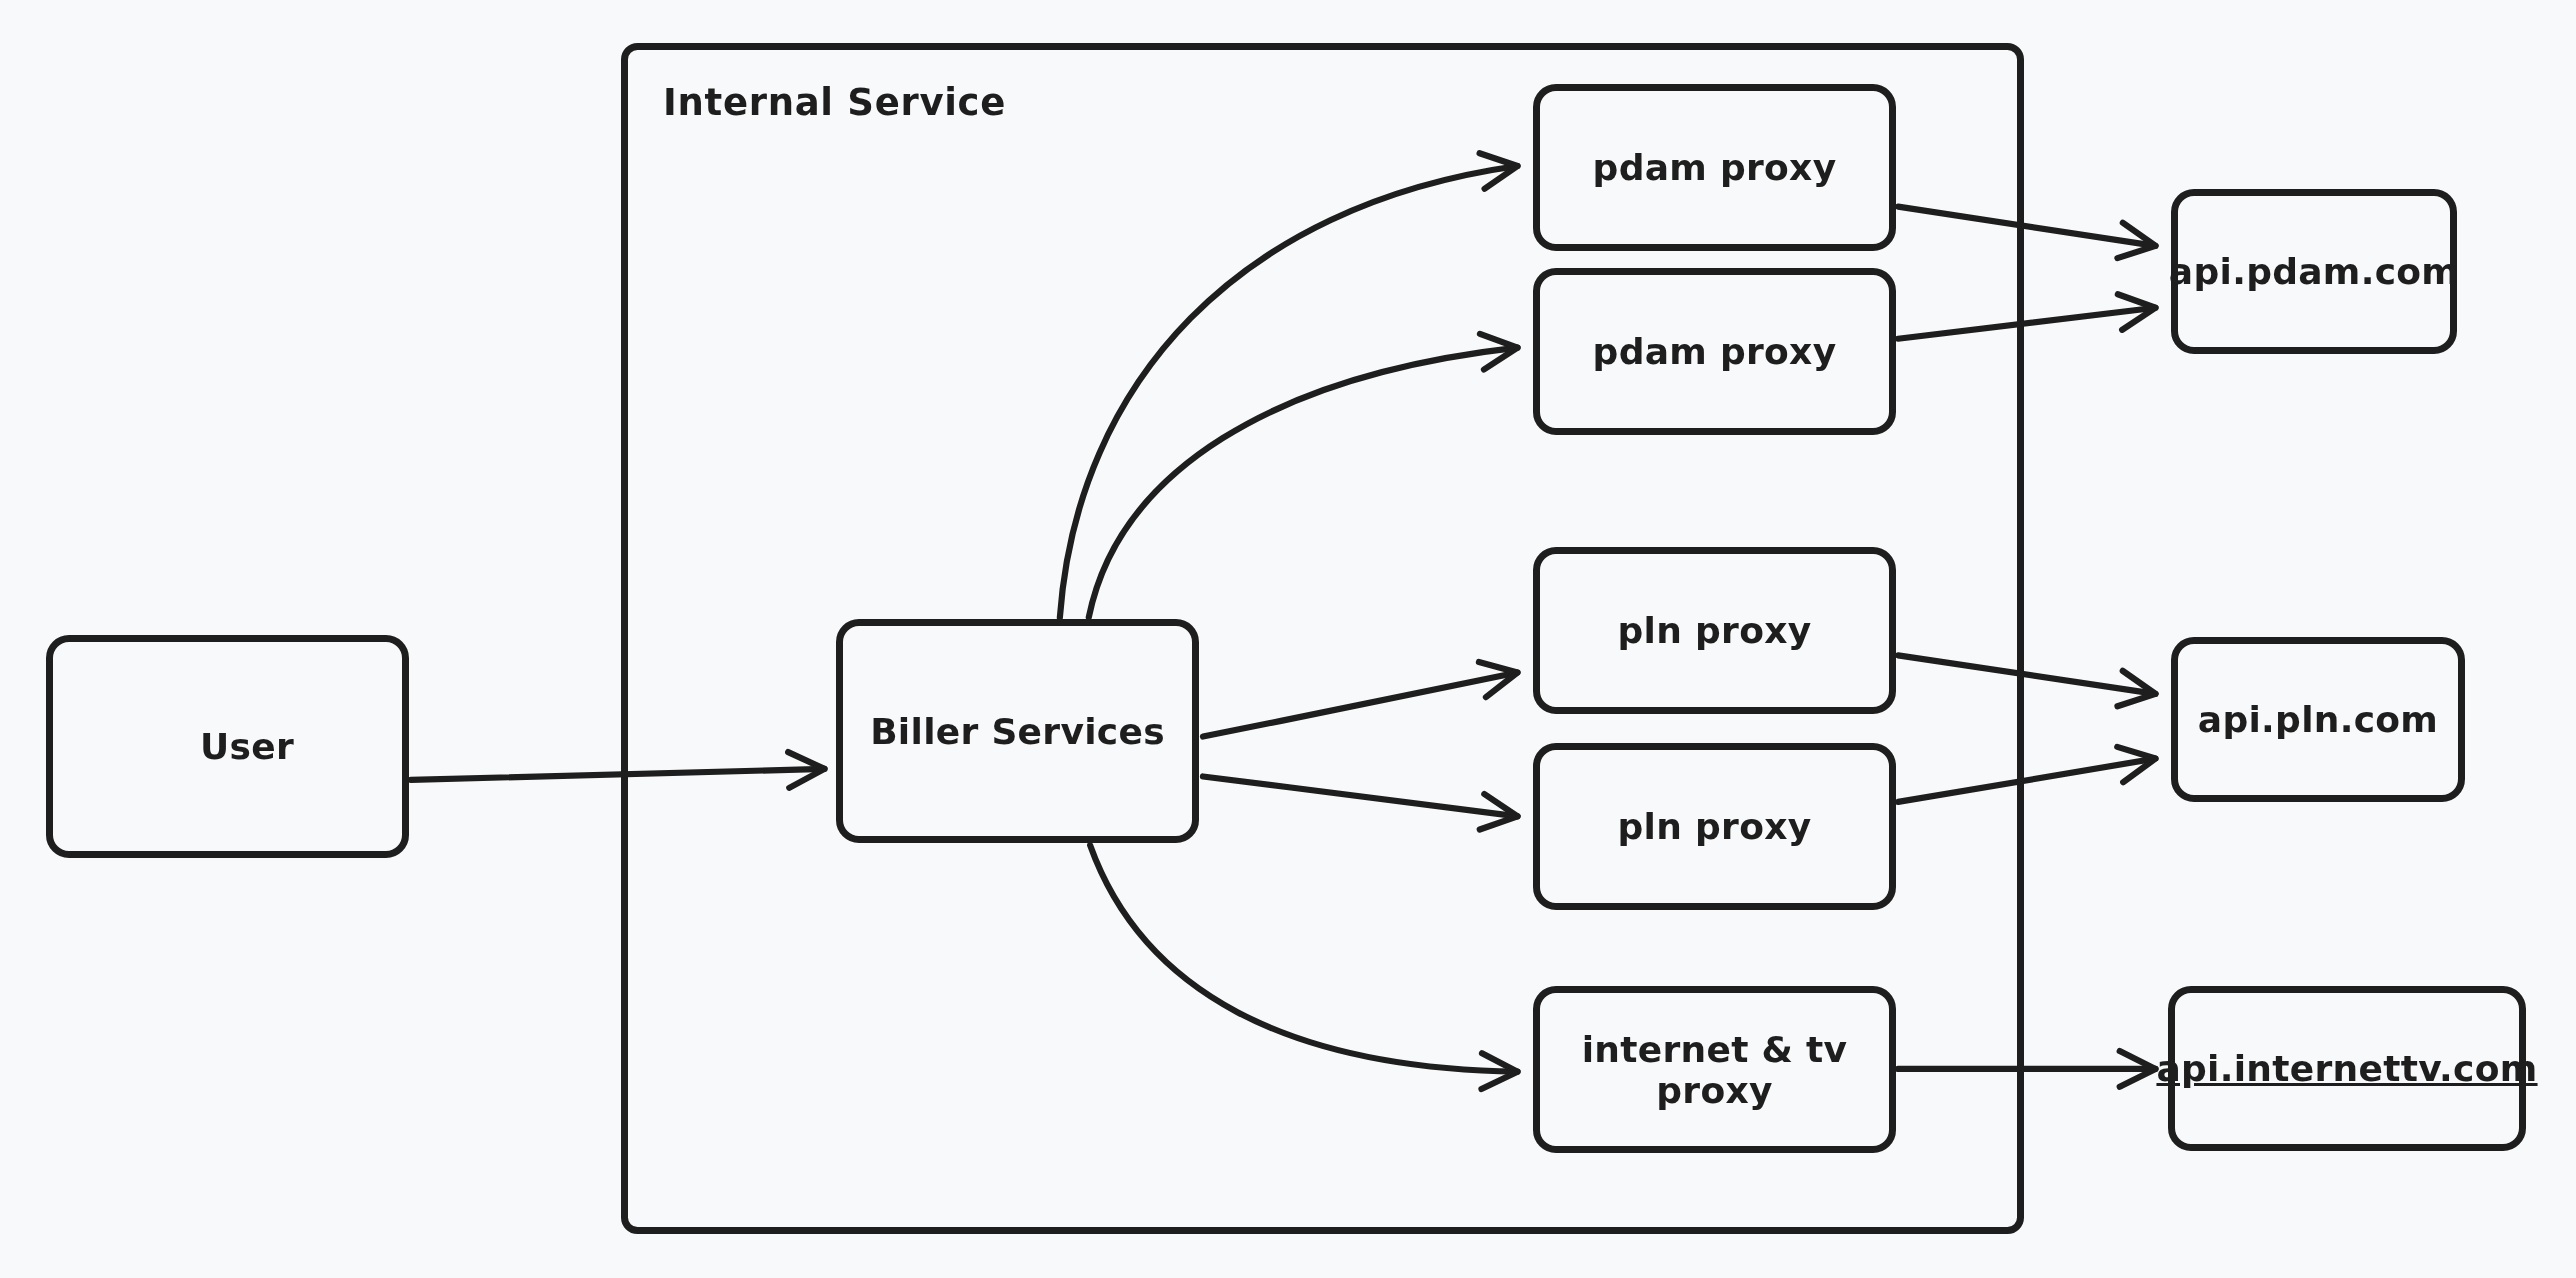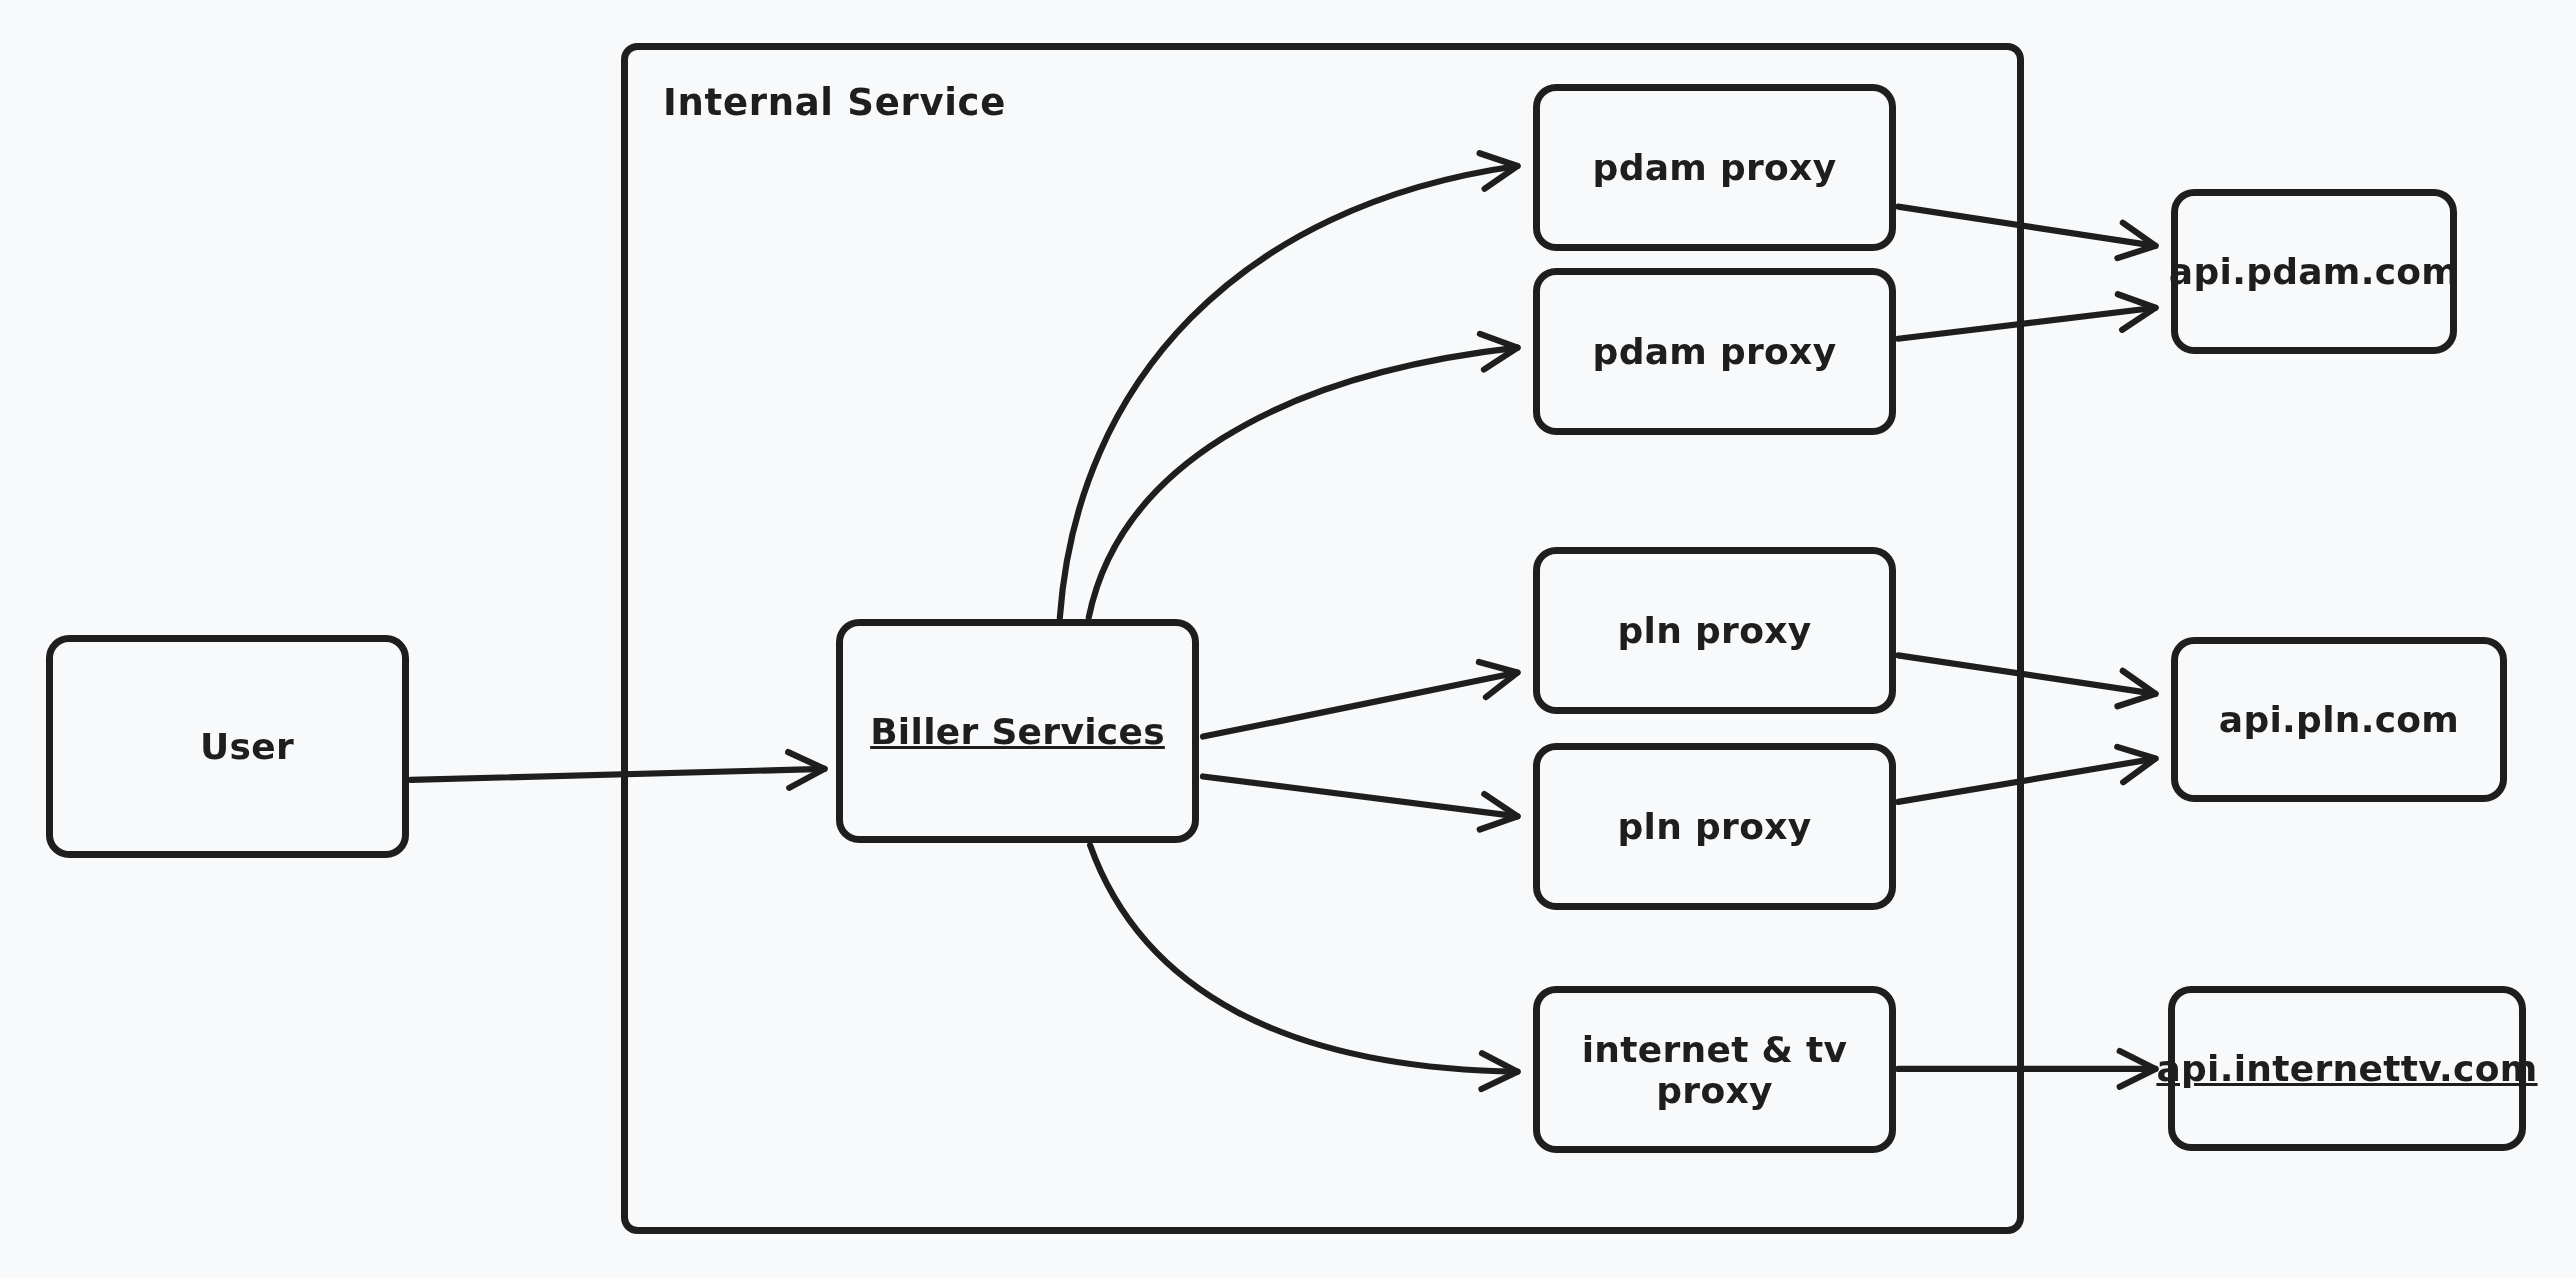--- a/index.html
+++ b/index.html
@@ -60,32 +60,32 @@
     <path class="edge" d="M 1584 1228 C 1660 1440, 1870 1552, 2205 1557" marker-end="url(#arrowhead)"></path>
     <path class="edge" d="M 2758 300 L 3132 357" marker-end="url(#arrowhead)"></path>
     <path class="edge" d="M 2758 492 L 3132 447" marker-end="url(#arrowhead)"></path>
     <path class="edge" d="M 2758 952 L 3132 1008" marker-end="url(#arrowhead)"></path>
     <path class="edge" d="M 2758 1165 L 3132 1102" marker-end="url(#arrowhead)"></path>
     <path class="edge" d="M 2758 1553 L 3132 1553" marker-end="url(#arrowhead)"></path>
   </svg>
 
   <div class="node" style="left:46px;top:635px;width:363px;height:223px;padding-left:39px;">User</div>
 
-  <div class="node" style="left:836px;top:619px;width:363px;height:224px;text-decoration:underline;">Biller Services</div>
+  <div class="node" style="left:836px;top:619px;width:363px;height:224px;">Biller Services</div>
 
   <div class="node" style="left:1533px;top:84px;width:363px;height:167px;">pdam proxy</div>
 
   <div class="node" style="left:1533px;top:268px;width:363px;height:167px;">pdam proxy</div>
 
   <div class="node" style="left:1533px;top:547px;width:363px;height:167px;">pln proxy</div>
 
   <div class="node" style="left:1533px;top:743px;width:363px;height:167px;">pln proxy</div>
 
   <div class="node" style="left:1533px;top:986px;width:363px;height:167px;">internet &amp; tv proxy</div>
 
   <div class="node" style="left:2171px;top:189px;width:286px;height:165px;">api.pdam.com</div>
 
-  <div class="node" style="left:2171px;top:637px;width:336px;height:165px;">api.pln.com</div>
+  <div class="node" style="left:2171px;top:637px;width:294px;height:165px;">api.pln.com</div>
 
   <div class="node" style="left:2168px;top:986px;width:358px;height:165px;text-decoration:underline;">api.internettv.com</div>
 
 </div>
 
 
 </body></html>

